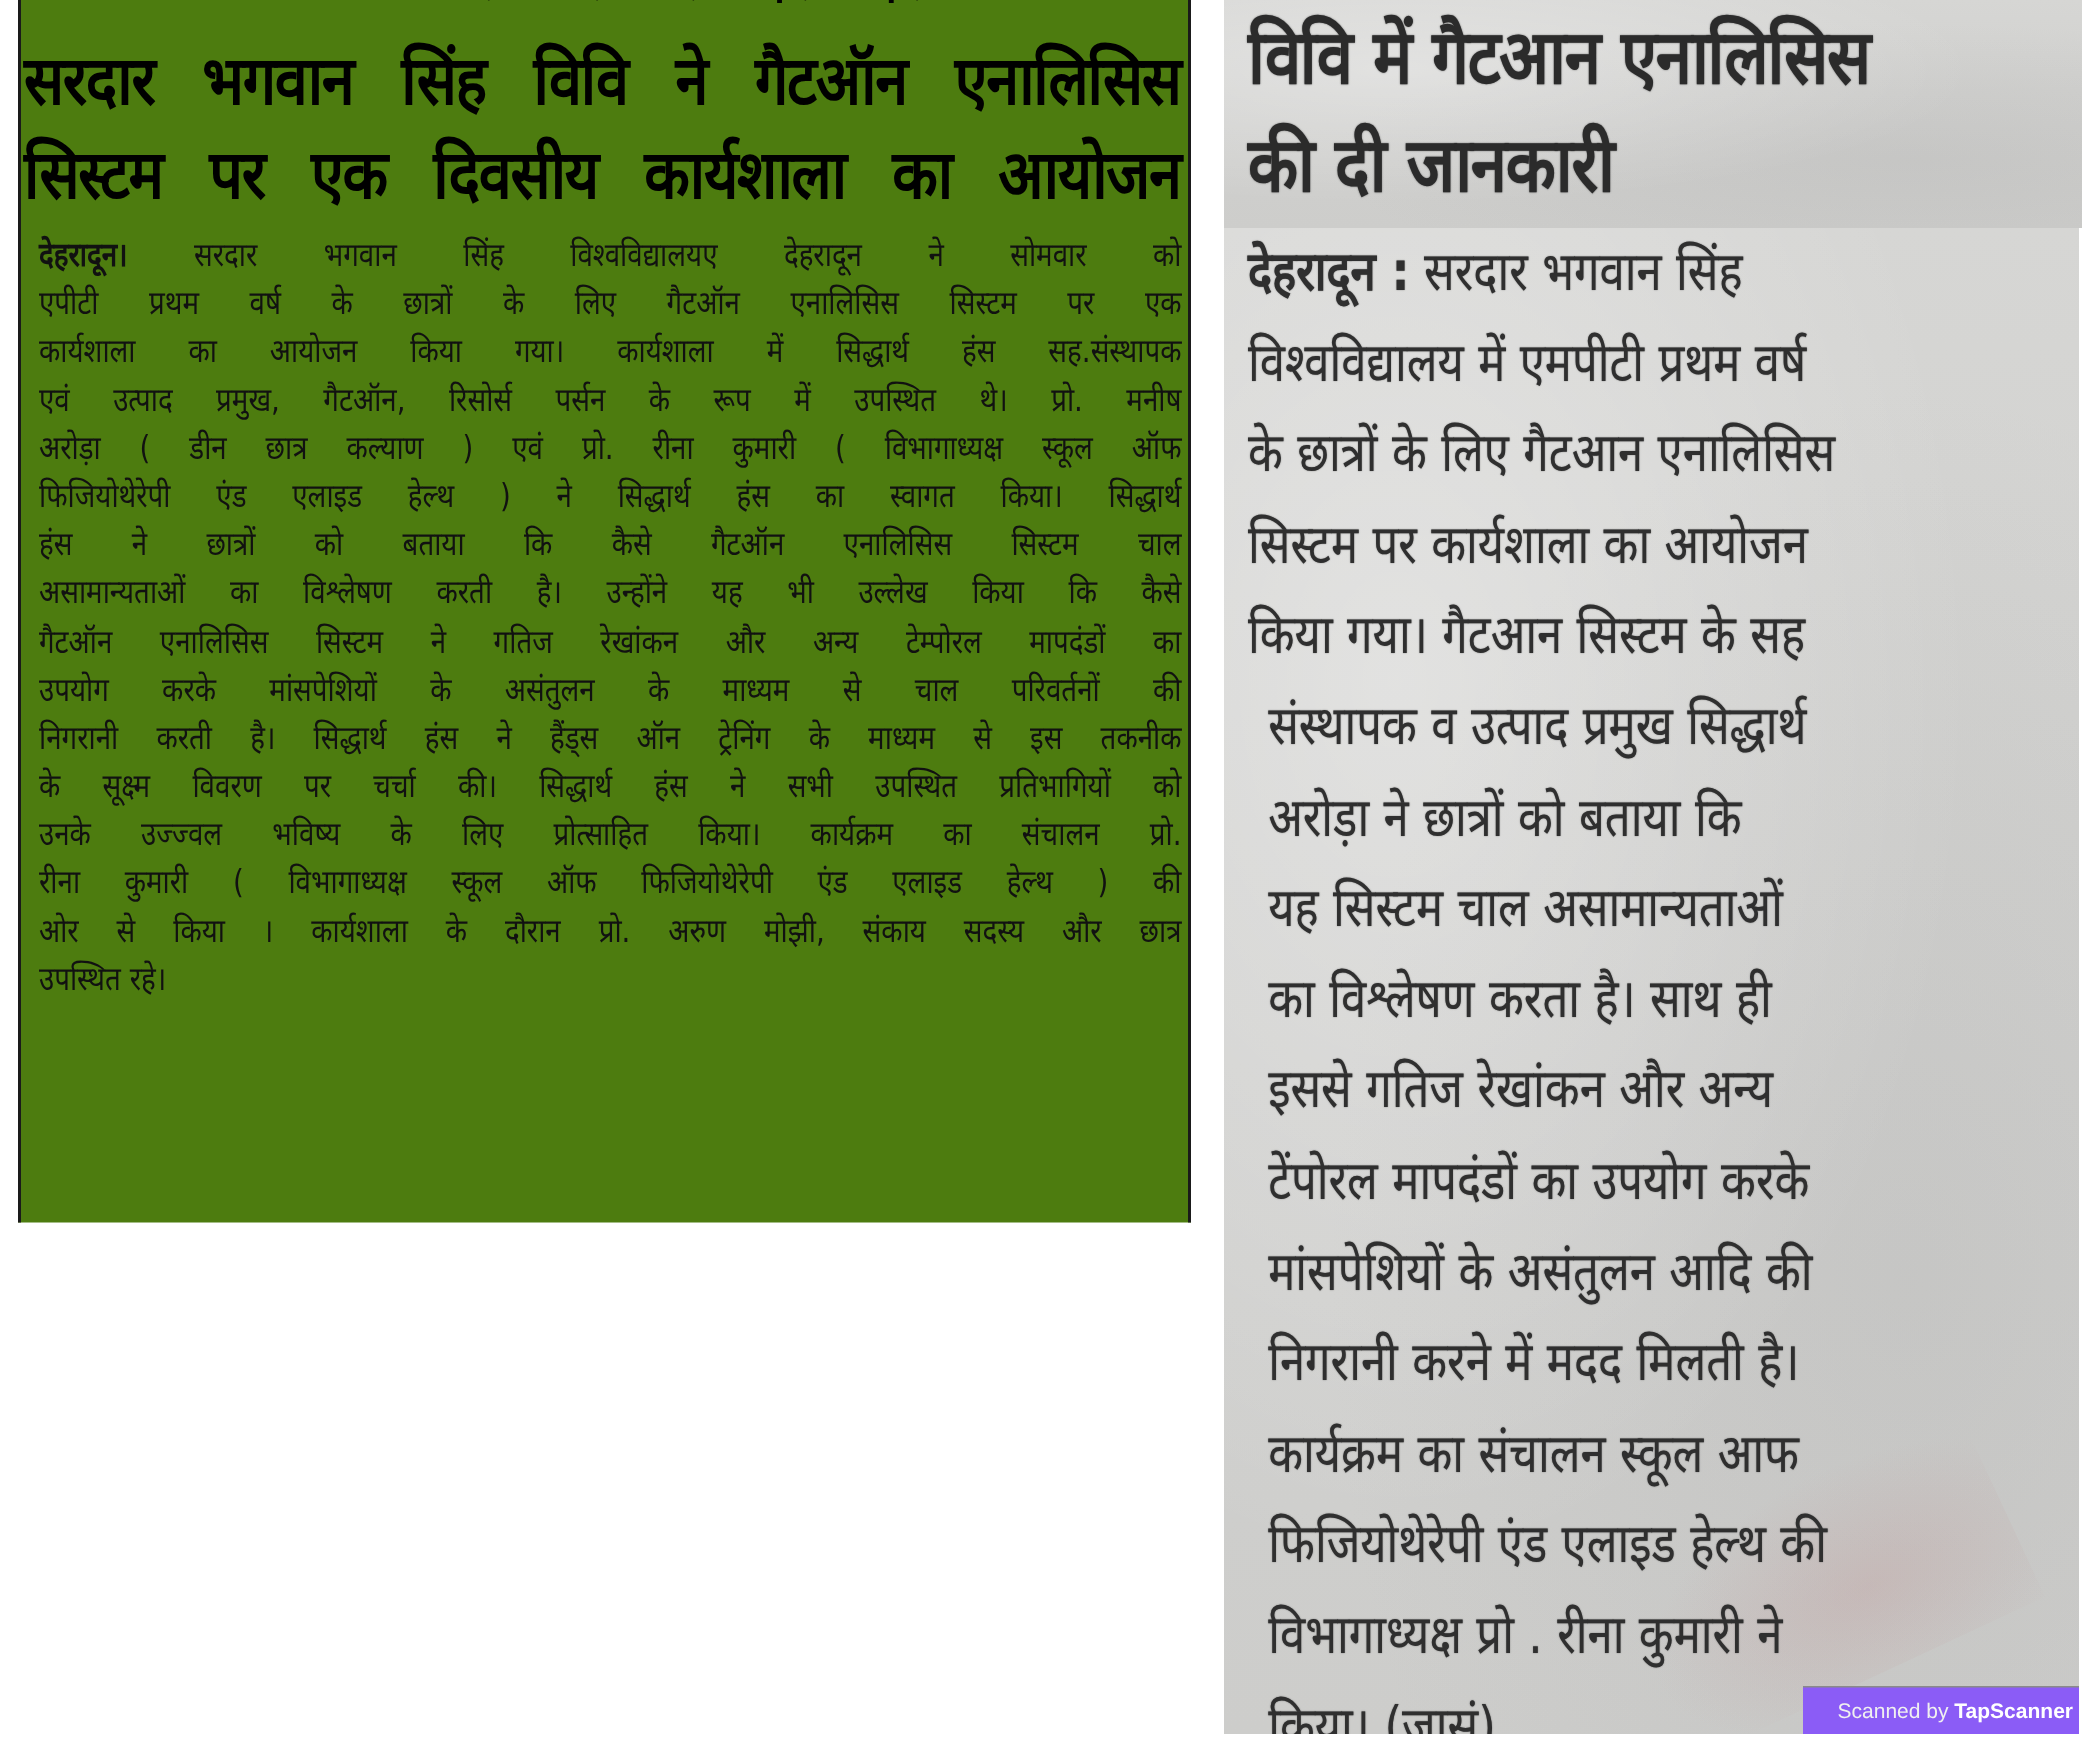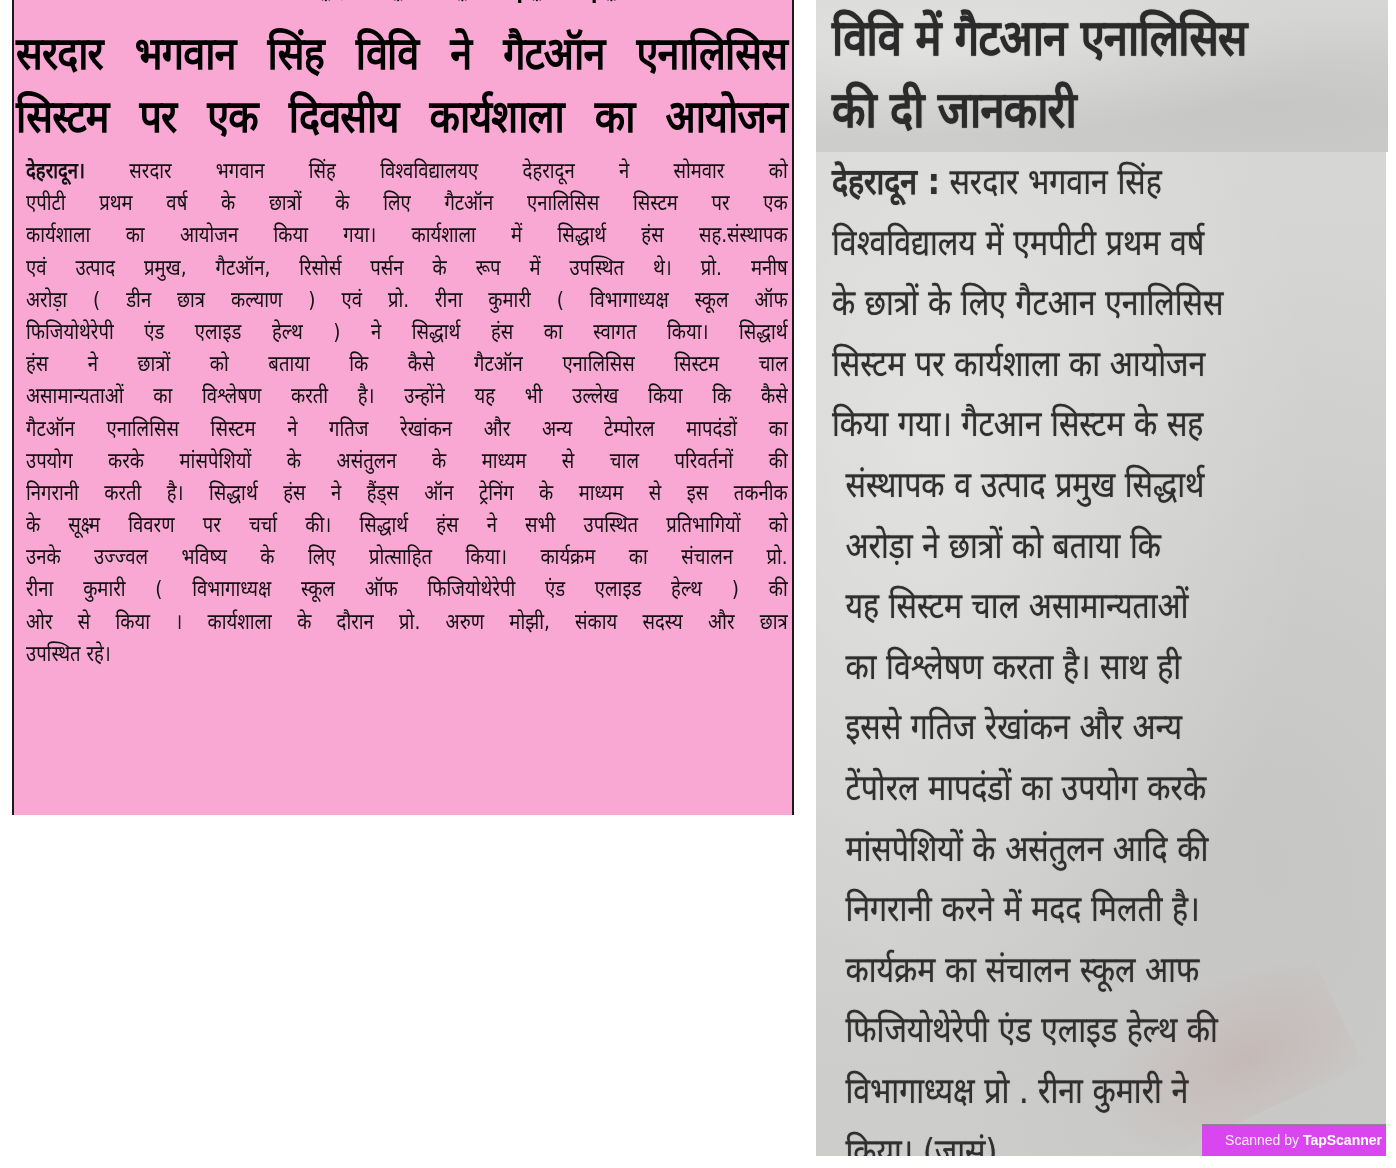--- a/index.html
+++ b/index.html
@@ -18,21 +18,21 @@
 
     
     .left-clip {
       position: absolute;
       left: 12px;
       top: 0;
       width: 782px;
       height: 815px;
       border-left: 2px solid #1a1a1a;
       border-right: 2px solid #1a1a1a;
-      background: #f9a8d4;
+      background: #4d7c0f;
       box-sizing: border-box;
       overflow: hidden;
     }
     .left-clip .cutoff-fragment {
       position: absolute;
       top: -26px;
       left: 0;
       right: 0;
       height: 30px;
       font-size: 40px;
@@ -170,21 +170,21 @@
     .right-body .dateline {
       font-weight: bold;
     }
 
     .watermark {
       position: absolute;
       left: 1202px;
       top: 1124px;
       width: 184px;
       height: 32px;
-      background: #d946ef;
+      background: #8b5cf6;
       color: #f0f0f0;
       font-family: "Liberation Sans", sans-serif;
       font-size: 14px;
       line-height: 30px;
       text-align: right;
       padding-right: 4px;
       box-sizing: border-box;
       white-space: nowrap;
       border-top: 1px solid #8a8a8a;
     }

